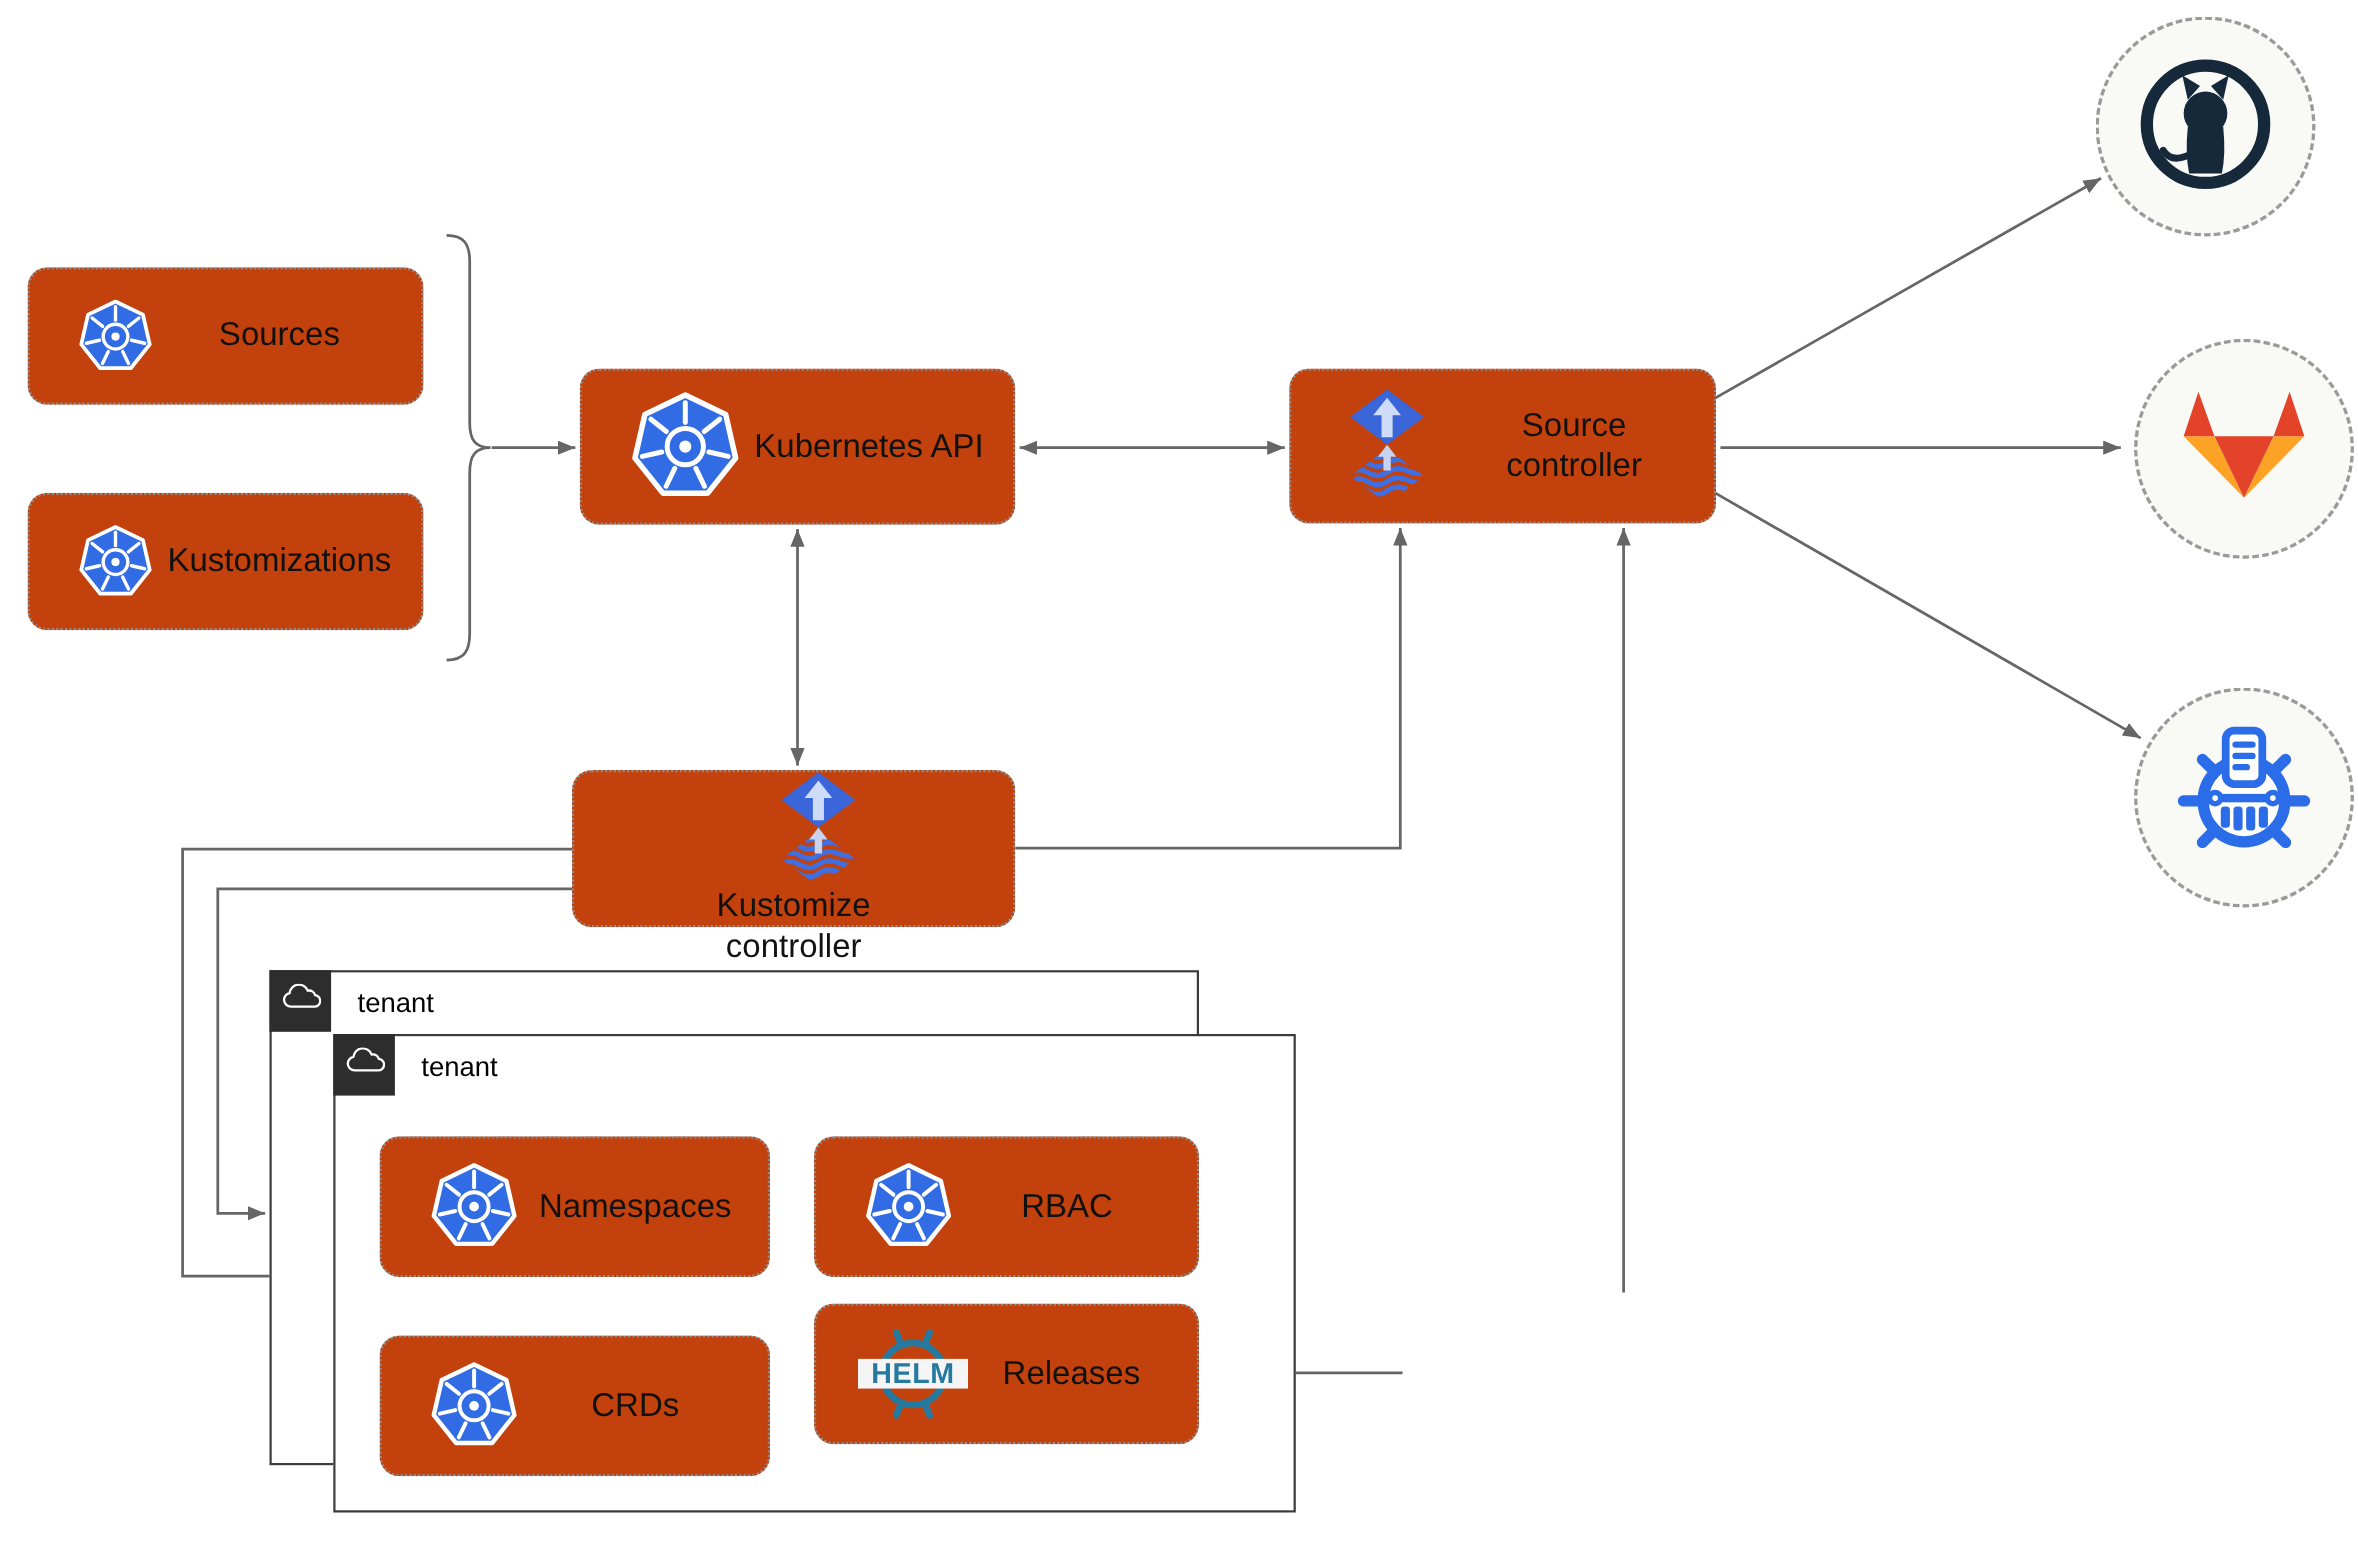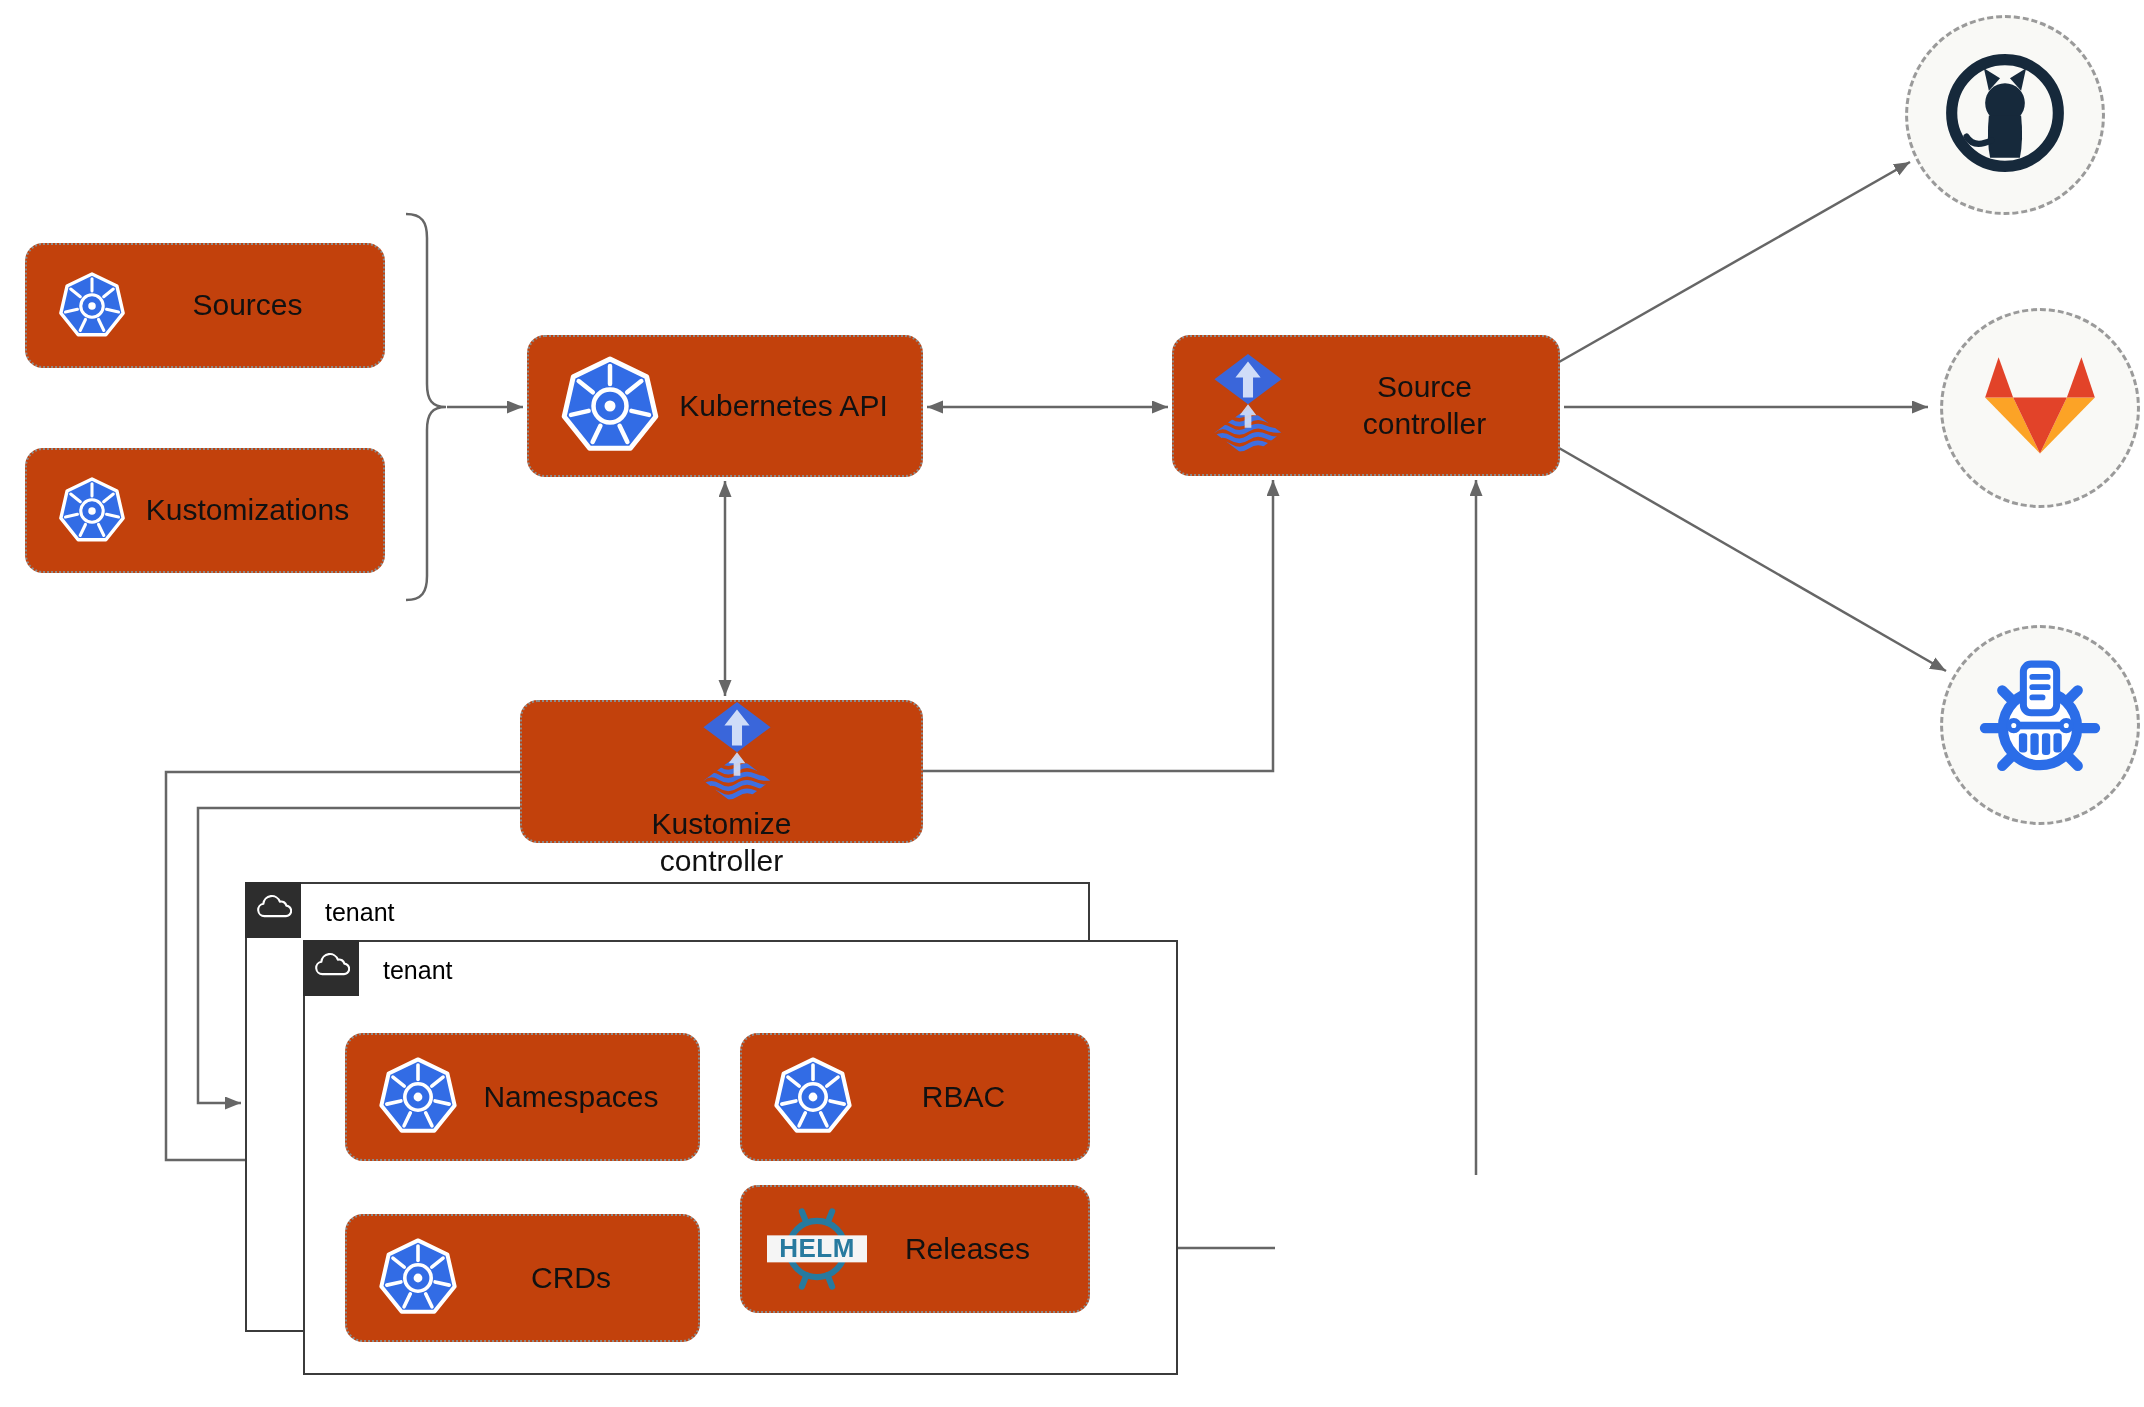--- a/index.html
+++ b/index.html
@@ -1,20 +1,20 @@
 <!DOCTYPE html>
 <html><head>
 <meta charset="utf-8">
 <style>
   html,body{margin:0;padding:0;background:#ffffff;font-family:"Liberation Sans",sans-serif;}
   #canvas{position:relative;width:2144px;height:1407px;background:#ffffff;overflow:hidden;}
   svg.connectors{position:absolute;left:0;top:0;z-index:1;}
   .node{position:absolute;background:#c2410c;border:2px dotted #8c8c8c;border-radius:18px;
         display:flex;align-items:center;z-index:3;box-sizing:border-box;}
-  .node .icon{flex:0 0 auto;display:flex;align-items:center;justify-content:center;margin-left:31px;}
+  .node .icon{flex:0 0 auto;display:flex;align-items:center;justify-content:center;margin-left:44px;}
   .node .label{flex:1 1 auto;text-align:center;font-size:30px;color:#111;line-height:1.22;
                padding-right:14px;}
   .node .label.two-line{max-width:180px;margin:0 auto;padding-right:0;}
   .tenant{position:absolute;background:#ffffff;border:2px solid #3b3b3b;box-sizing:border-box;z-index:2;}
   .tenant-header{position:absolute;left:-2px;top:-2px;width:56px;height:56px;background:#2d2d2d;
                  display:flex;align-items:center;justify-content:center;}
   .tenant-label{position:absolute;left:78px;top:14px;font-size:25px;color:#000;}
   .repo-circle{position:absolute;width:200px;height:200px;border-radius:50%;
                border:3px dashed #9a9a9a;background:#f9f9f6;display:flex;align-items:center;
                justify-content:center;z-index:3;box-sizing:border-box;}

